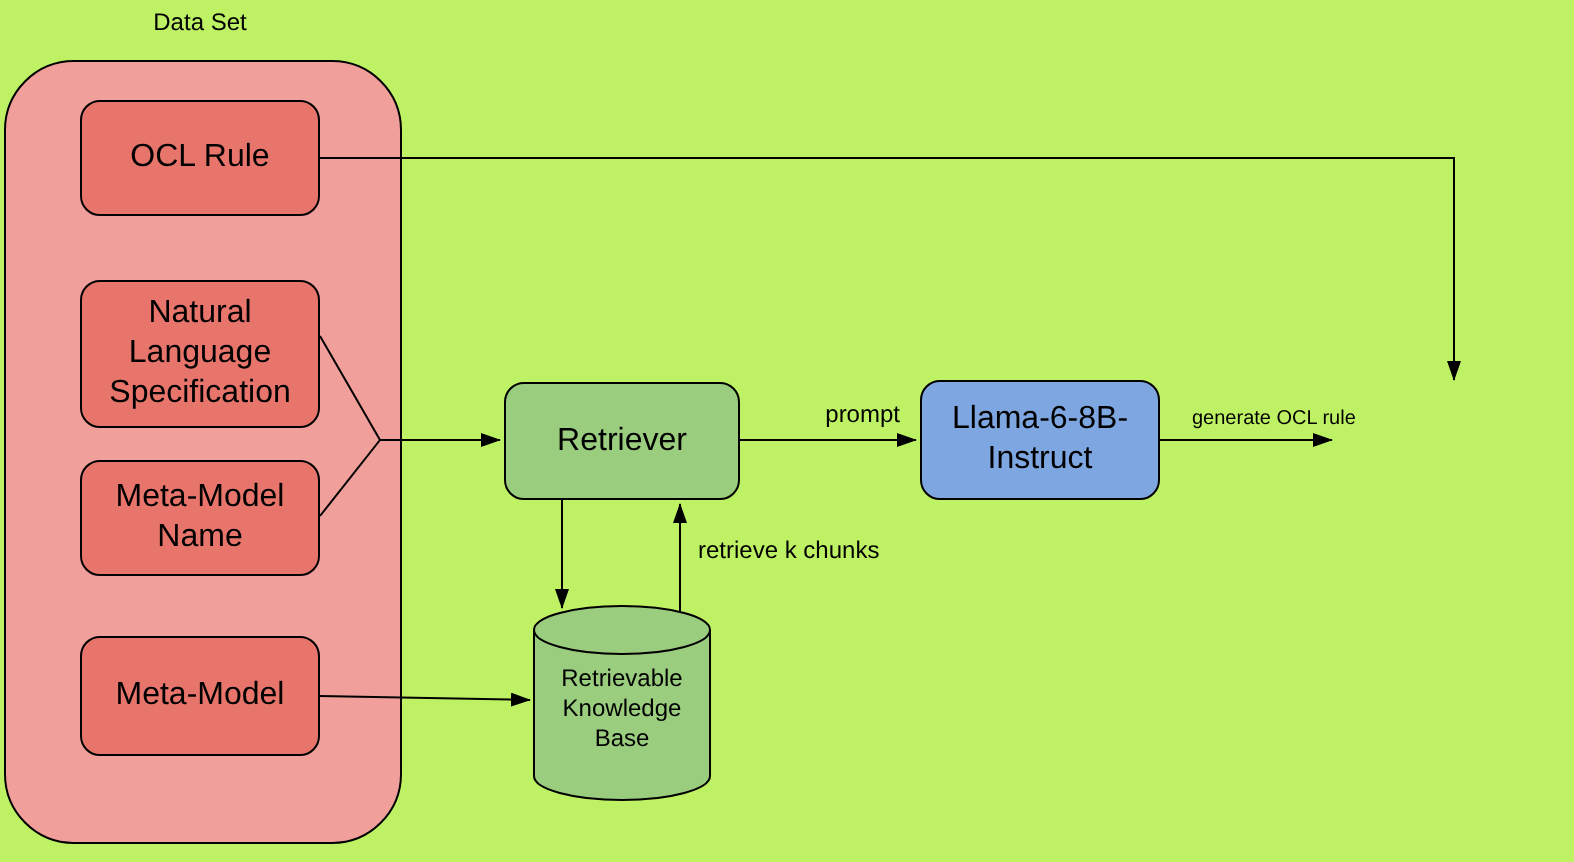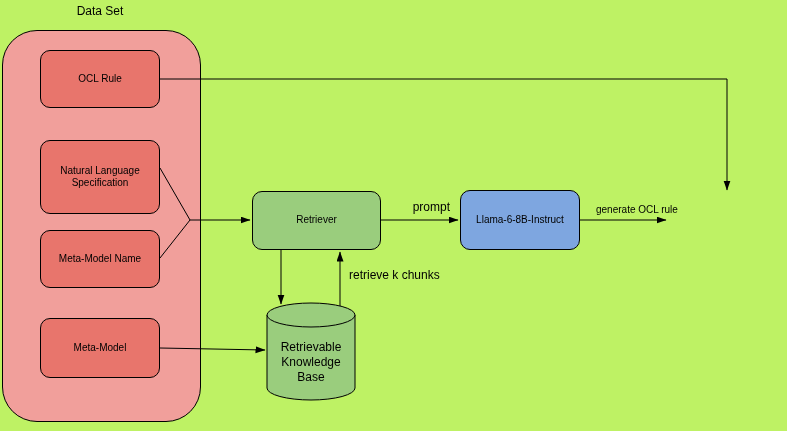--- a/index.html
+++ b/index.html
@@ -41,49 +41,48 @@
     left: 0;
     top: 0;
     z-index: 2;
   }
   .node {
     position: absolute;
     display: flex;
     align-items: center;
     justify-content: center;
     text-align: center;
-    font-size: 10px;
+    font-size: 16px;
     color: #000000;
     border: 1px solid #000000;
     border-radius: 10px;
     box-sizing: border-box;
     padding: 2px;
     line-height: 1.25;
     z-index: 3;
   }
   .node.red   { background: #E8756C; }
   .node.green { background: #9ACD7D; }
   .node.blue  { background: #7EA6E0; }
 
   .node.ocl        { left: 40px;  top: 50px;  width: 120px; height: 58px; }
   .node.nls        { left: 40px;  top: 140px; width: 120px; height: 74px; }
   .node.mmn        { left: 40px;  top: 230px; width: 120px; height: 58px; }
   .node.mm         { left: 40px;  top: 318px; width: 120px; height: 60px; }
-  .node.retriever  { left: 252px; top: 191px; width: 129px; height: 59px; }
+  .node.retriever  { left: 252px; top: 191px; width: 118px; height: 59px; }
   .node.llm        { left: 460px; top: 190px; width: 120px; height: 60px; }
   .node.evaluate   { left: 668px; top: 192px; width: 115px; height: 58px; }
 
   .kb-label {
     position: absolute;
     left: 267px;
     top: 332px;
     width: 88px;
     height: 60px;
     display: flex;
-    align-items: center;
     justify-content: center;
     text-align: center;
     font-size: 12px;
     line-height: 1.25;
     color: #000000;
     z-index: 3;
   }
   .edge-label {
     position: absolute;
     font-size: 12px;

